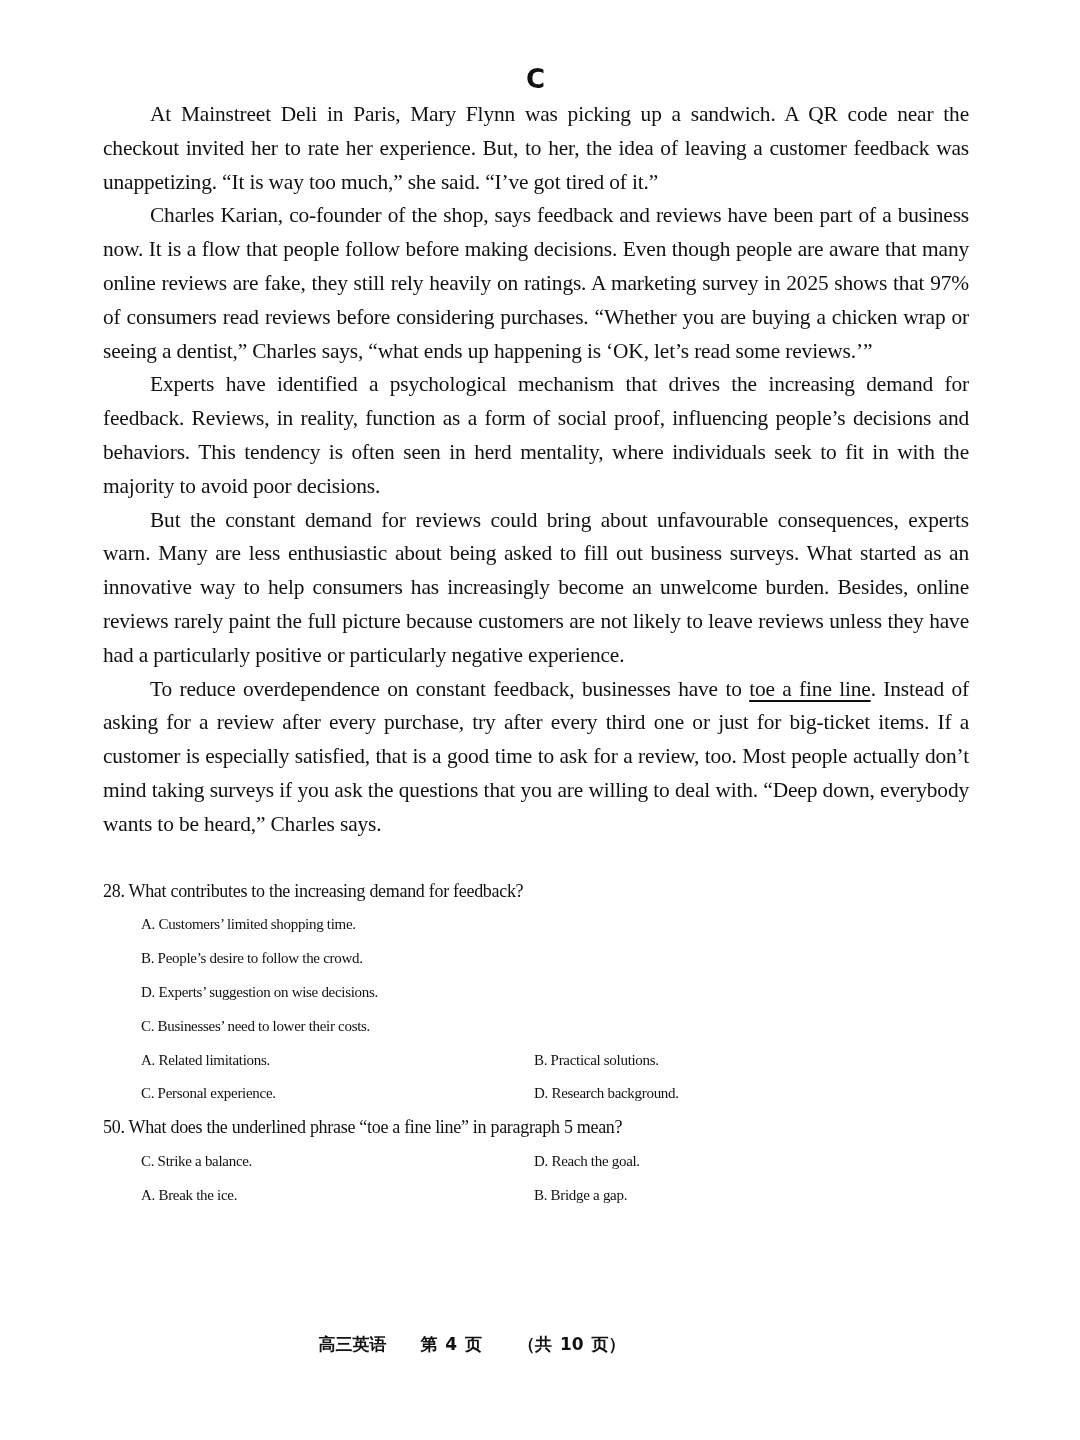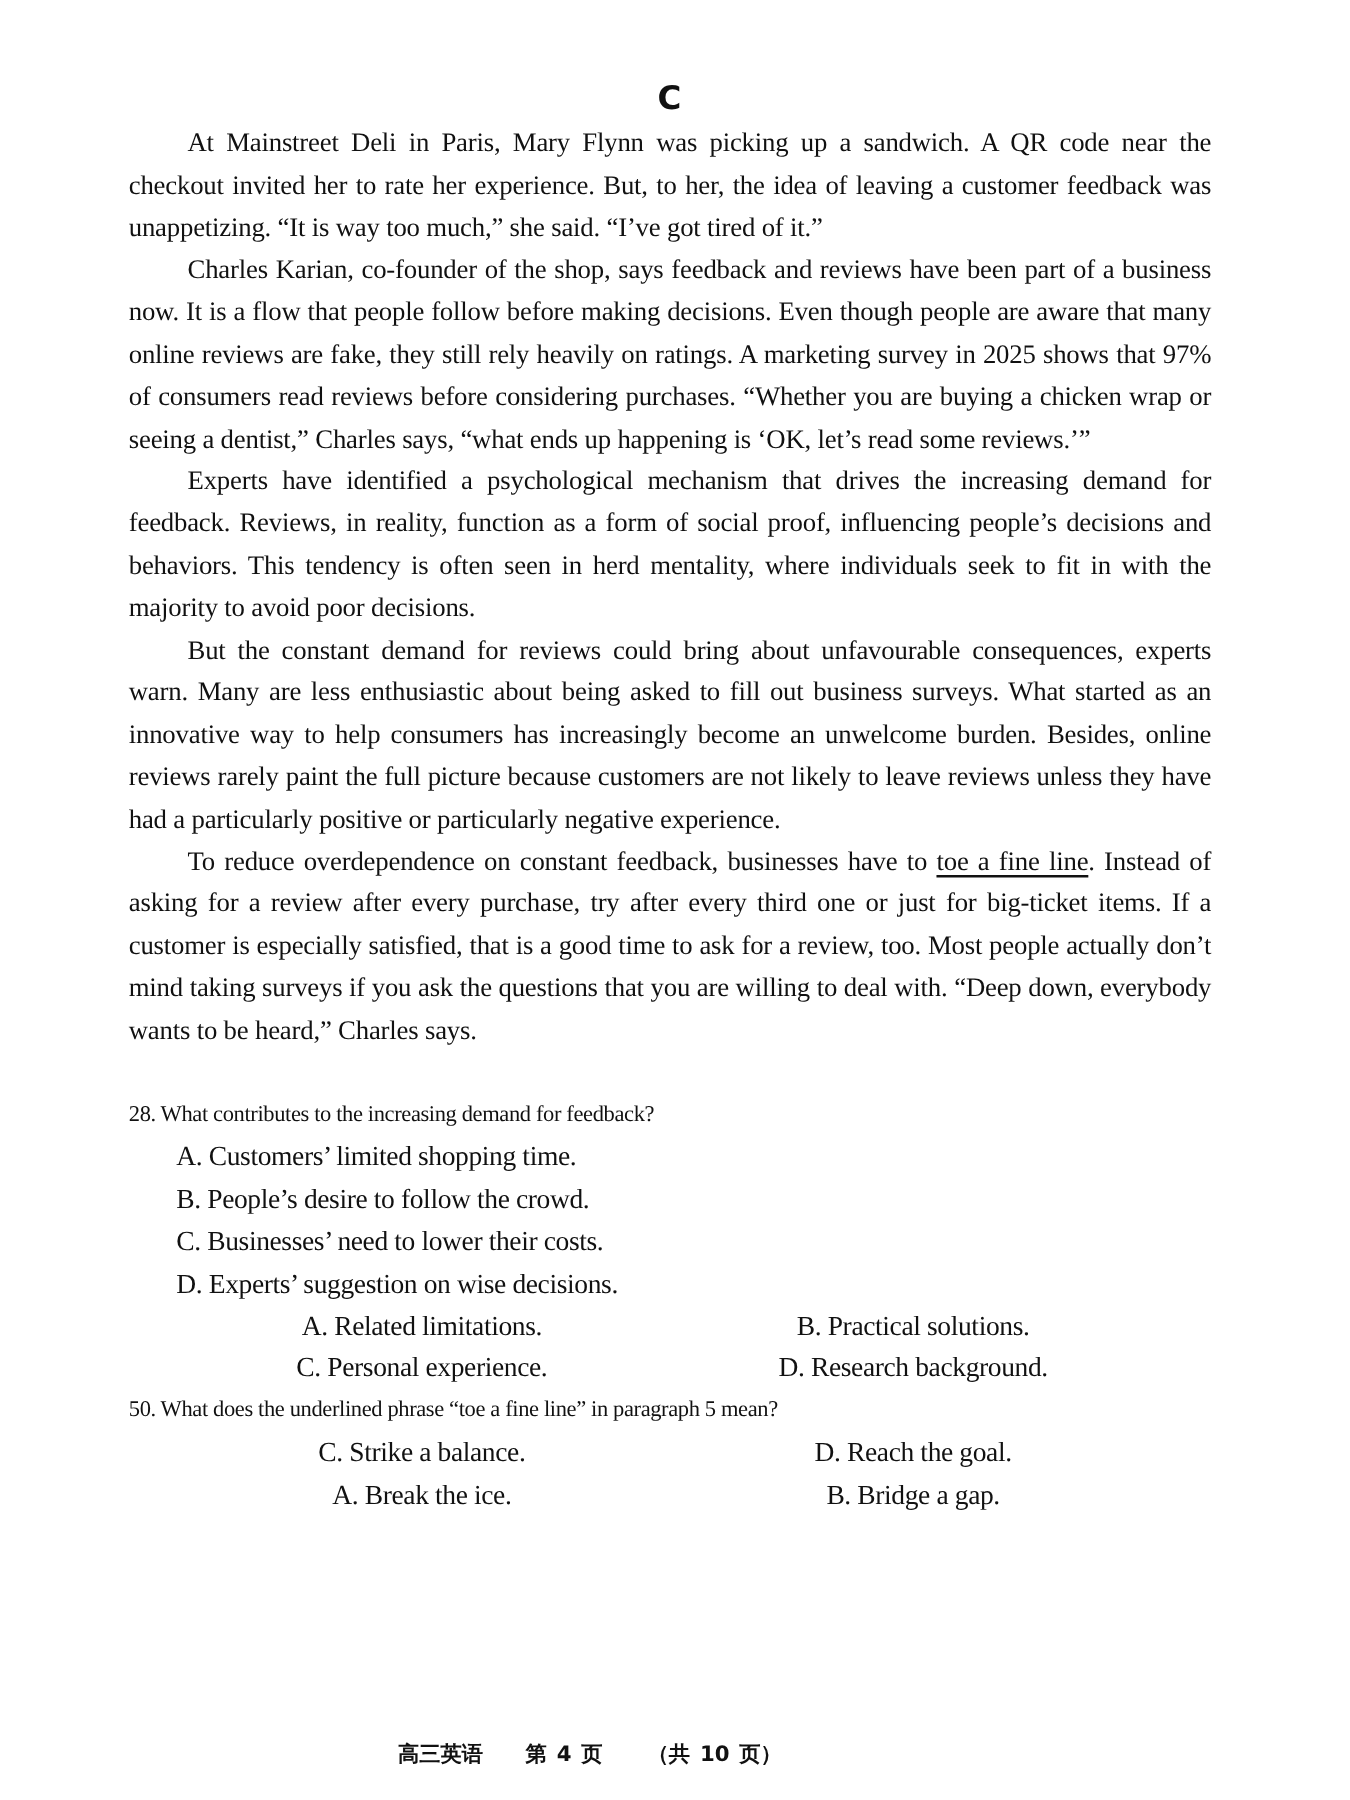--- a/index.html
+++ b/index.html
@@ -47,35 +47,34 @@
       margin-top: 33px;
     }
     .q-stem {
       font-size: 18px;
       line-height: 33.8px;
       margin: 0;
       letter-spacing: -0.3px;
     }
     .opt-row {
       display: flex;
-      font-size: 22px;
+      font-size: 15px;
       line-height: 33.8px;
       padding-left: 38px;
       letter-spacing: -0.3px;
-      text-align: center;
     }
     .opt-row.single .opt {
       width: auto;
     }
     .opt-row .opt {
       width: 393px;
     }
     .footer {
       position: absolute;
-      top: 1392px;
+      top: 1332px;
       left: 0;
       width: 944px;
       text-align: center;
       font-family: "DejaVu Sans", "Liberation Sans", sans-serif;
       font-weight: bold;
       font-size: 17px;
       line-height: 24px;
       word-spacing: 2px;
     }
     .footer span {
@@ -103,24 +102,24 @@
 
     <div>
       <p class="q-stem">28. What contributes to the increasing demand for feedback?</p>
       <div class="opt-row single">
         <span class="opt">A. Customers’ limited shopping time.</span>
       </div>
       <div class="opt-row single">
         <span class="opt">B. People’s desire to follow the crowd.</span>
       </div>
       <div class="opt-row single">
-        <span class="opt">C. Businesses’ need to lower their costs.</span>
+        <span class="opt">D. Experts’ suggestion on wise decisions.</span>
       </div>
       <div class="opt-row single">
-        <span class="opt">D. Experts’ suggestion on wise decisions.</span>
+        <span class="opt">C. Businesses’ need to lower their costs.</span>
       </div>
     </div>
 
     <div>
       <div class="opt-row">
         <span class="opt">A. Related limitations.</span>
         <span class="opt">B. Practical solutions.</span>
       </div>
       <div class="opt-row">
         <span class="opt">C. Personal experience.</span>

